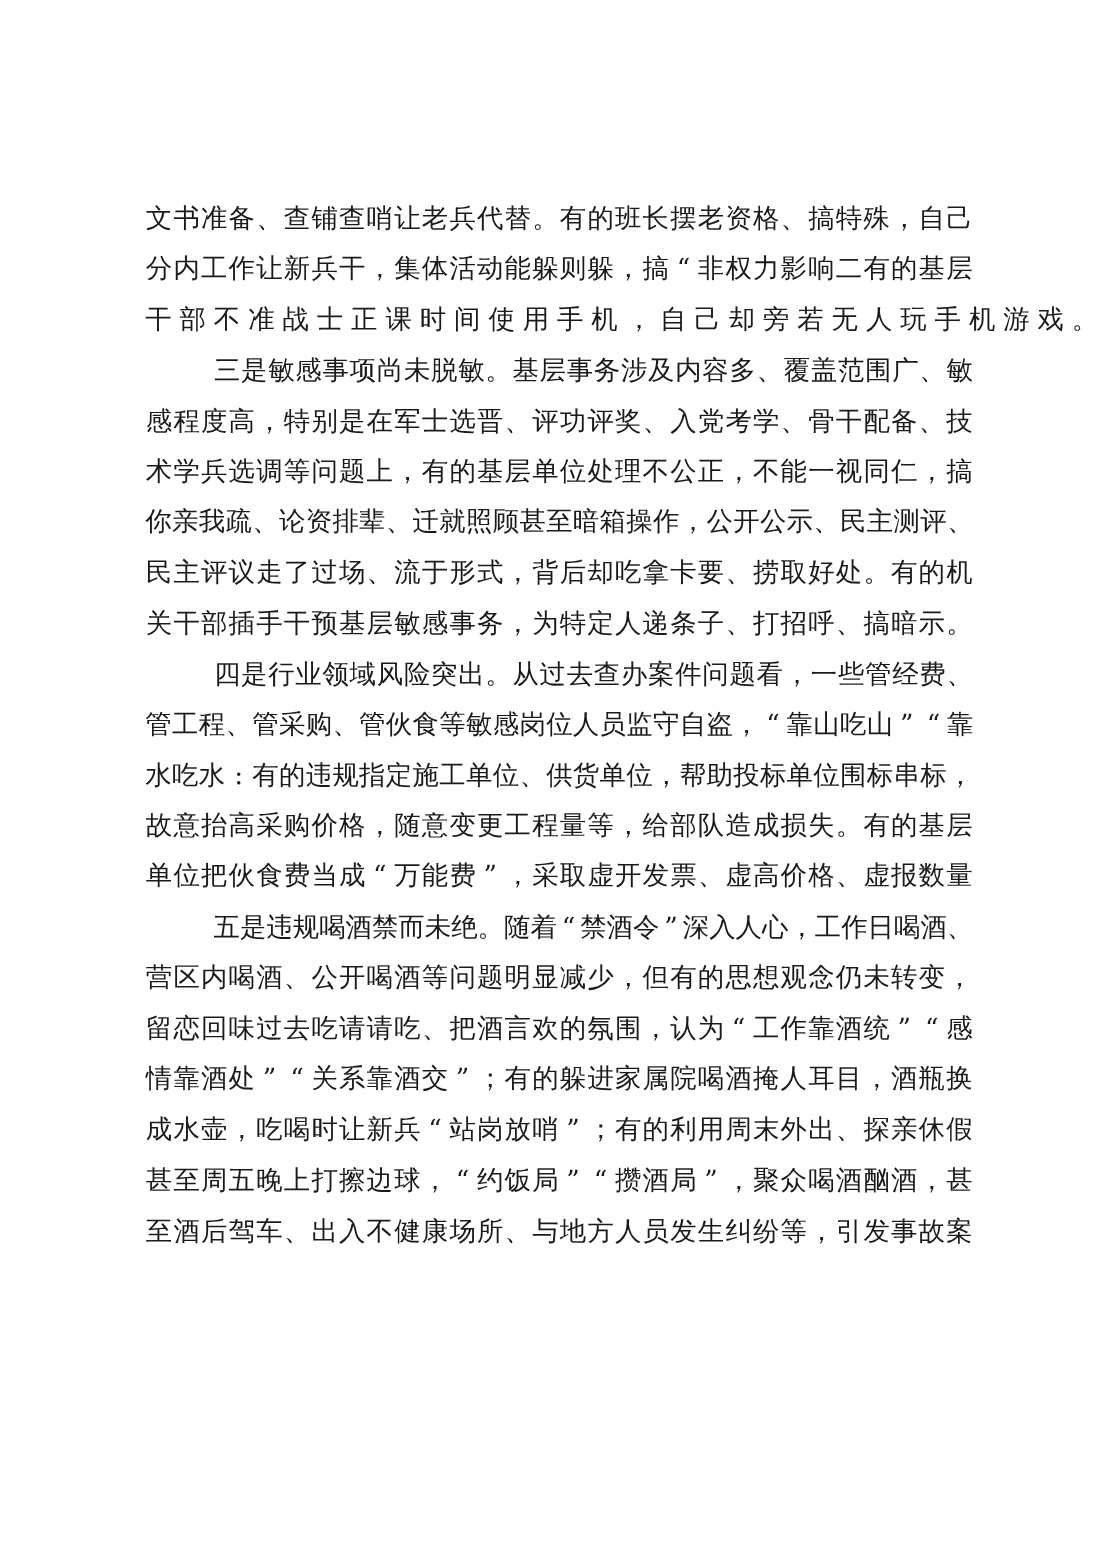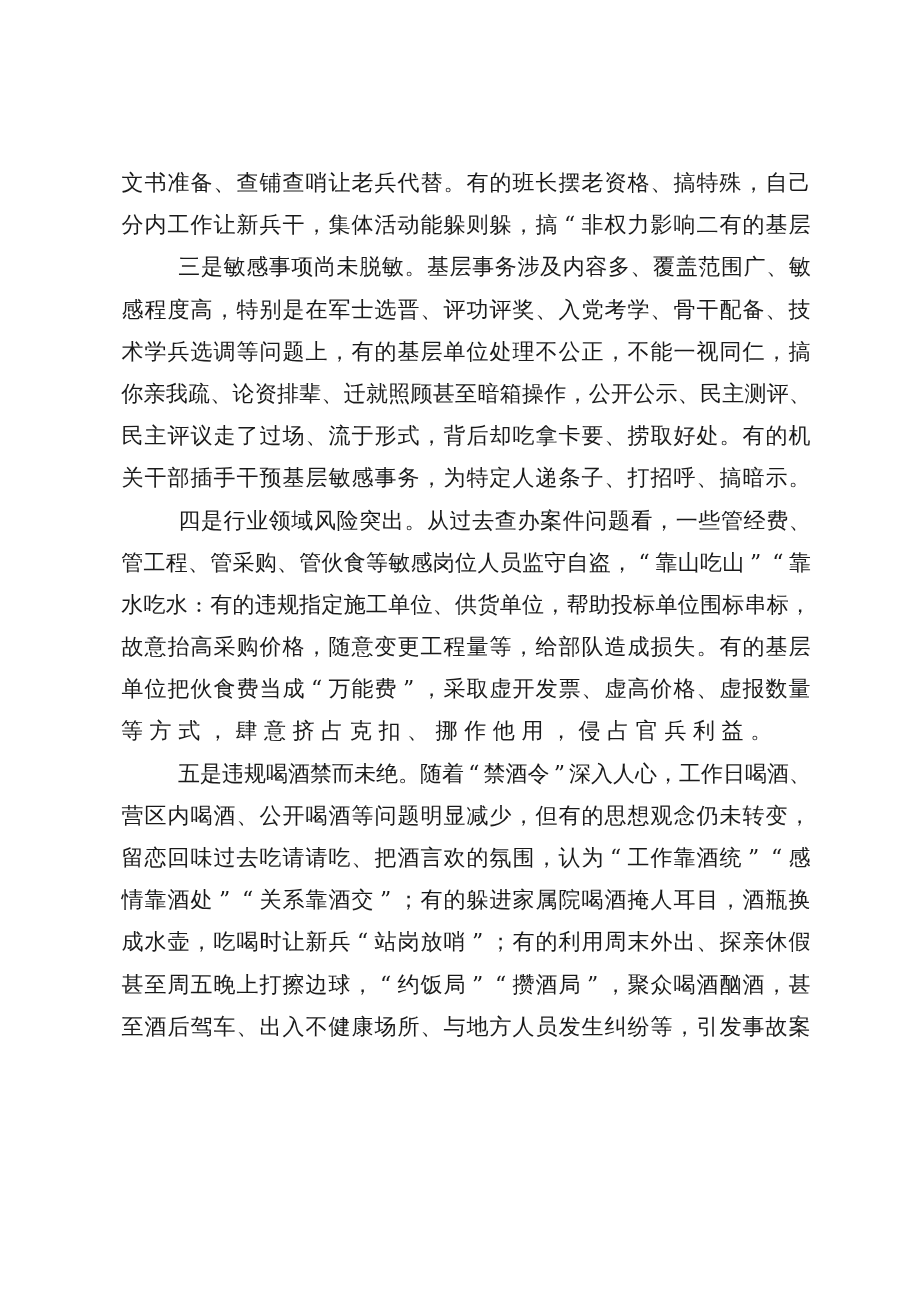--- a/index.html
+++ b/index.html
@@ -88,20 +88,21 @@
         <span class="ch">权</span>
         <span class="ch">力</span>
         <span class="ch">影</span>
         <span class="ch">响</span>
         <span class="ch">二</span>
         <span class="ch">有</span>
         <span class="ch">的</span>
         <span class="ch">基</span>
         <span class="ch">层</span>
       </div>
+    <div class="line last">干部不准战士正课时间使用手机，自己却旁若无人玩手机游戏。</div>
   </div>
 
   <div>
     <div class="line indent">
         <span class="ch">三</span>
         <span class="ch">是</span>
         <span class="ch">敏</span>
         <span class="ch">感</span>
         <span class="ch">事</span>
         <span class="ch">项</span>
@@ -445,21 +446,20 @@
         <span class="ch">虚</span>
         <span class="ch">高</span>
         <span class="ch">价</span>
         <span class="ch">格</span>
         <span class="ch">、</span>
         <span class="ch">虚</span>
         <span class="ch">报</span>
         <span class="ch">数</span>
         <span class="ch">量</span>
       </div>
-    <div class="line last">等方式，肆意挤占克扣、挪作他用，侵占官兵利益。</div>
   </div>
 
   <div>
     <div class="line indent">
         <span class="ch">五</span>
         <span class="ch">是</span>
         <span class="ch">违</span>
         <span class="ch">规</span>
         <span class="ch">喝</span>
         <span class="ch">酒</span>

